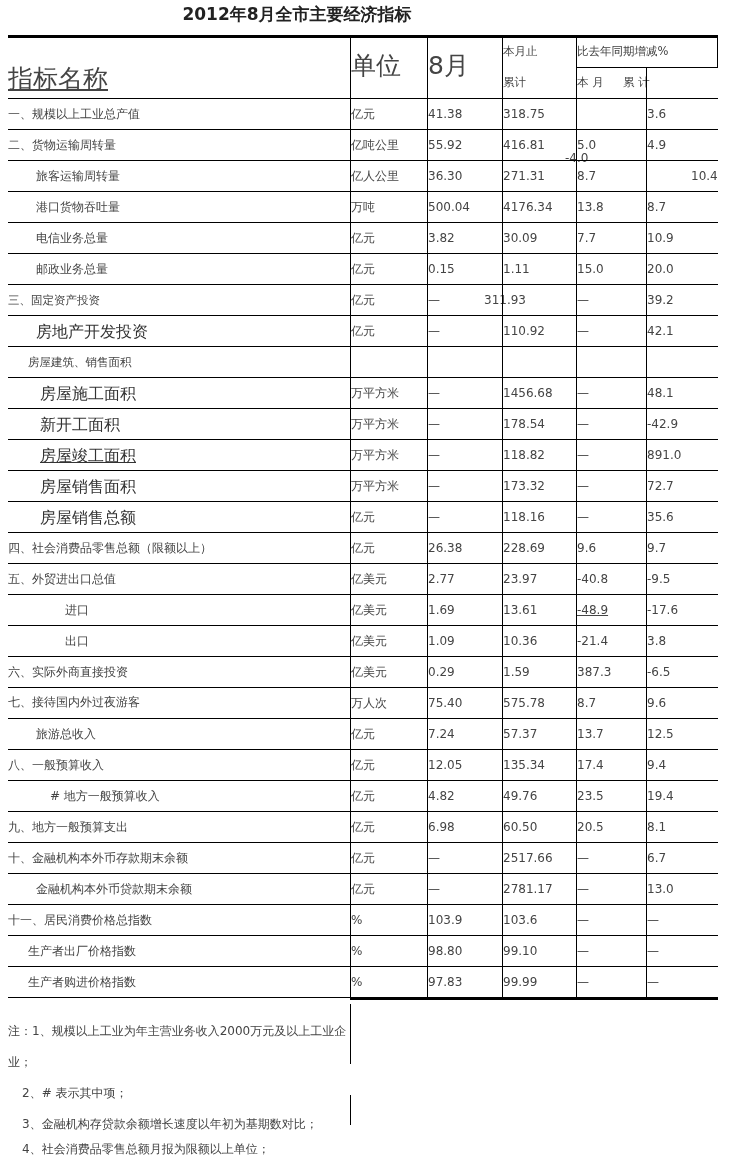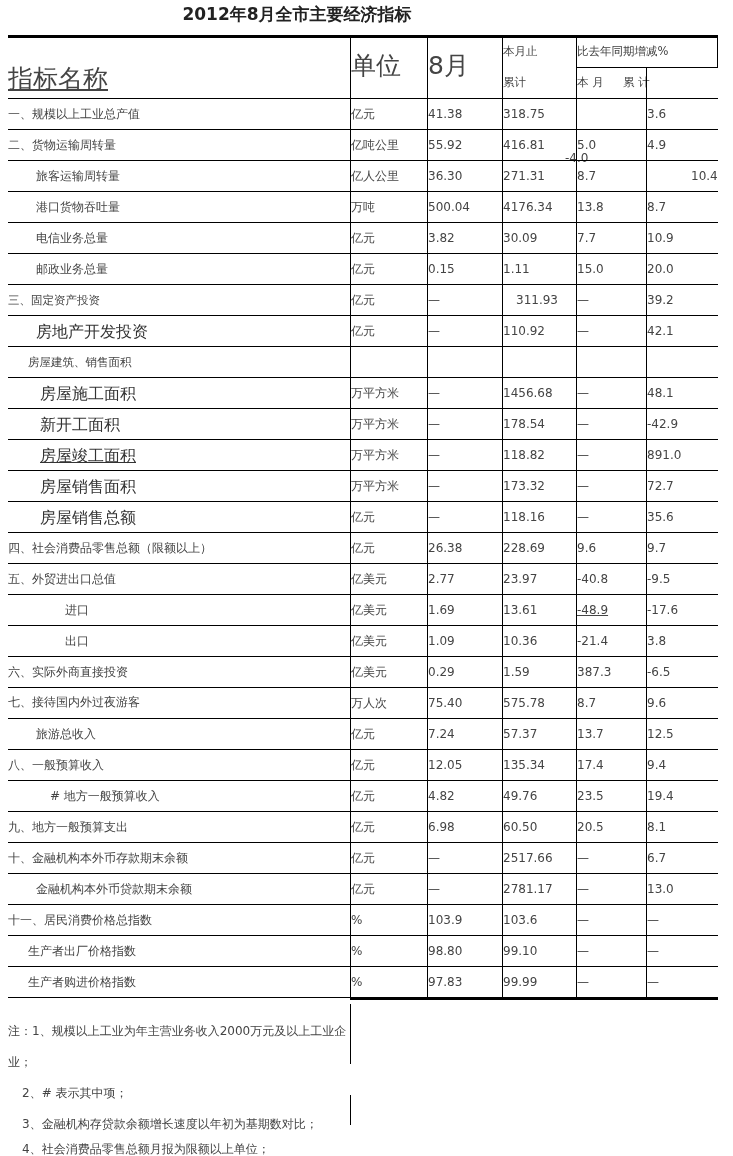--- a/index.html
+++ b/index.html
@@ -99,21 +99,21 @@
         <div class="cell" style="left: 428px; top: 254px;">0.15</div>
         <div class="cell" style="left: 503px; top: 254px;">1.11</div>
         <div class="cell" style="left: 577px; top: 254px;">15.0</div>
         <div class="cell" style="left: 647px; top: 254px;">20.0</div>
         <div class="hline" style="left: 8px; top: 284px; width: 710px;"></div>
       </div>
       <div>
         <div class="cell name-small" style="left: 8px; top: 285px;">三、固定资产投资</div>
         <div class="cell" style="left: 351px; top: 285px;">亿元</div>
         <div class="cell" style="left: 428px; top: 285px;">—</div>
-        <div class="cell" style="left: 516px; top: 285px;">311.93</div>
+        <div class="cell" style="left: 484px; top: 285px;">311.93</div>
         <div class="cell" style="left: 577px; top: 285px;">—</div>
         <div class="cell" style="left: 647px; top: 285px; text-align: right;">39.2</div>
         <div class="hline" style="left: 8px; top: 315px; width: 710px;"></div>
       </div>
       <div>
         <div class="cell name-big" style="left: 36px; top: 316px;">房地产开发投资</div>
         <div class="cell" style="left: 351px; top: 316px;">亿元</div>
         <div class="cell" style="left: 428px; top: 316px;">—</div>
         <div class="cell" style="left: 503px; top: 316px;">110.92</div>
         <div class="cell" style="left: 577px; top: 316px;">—</div>

